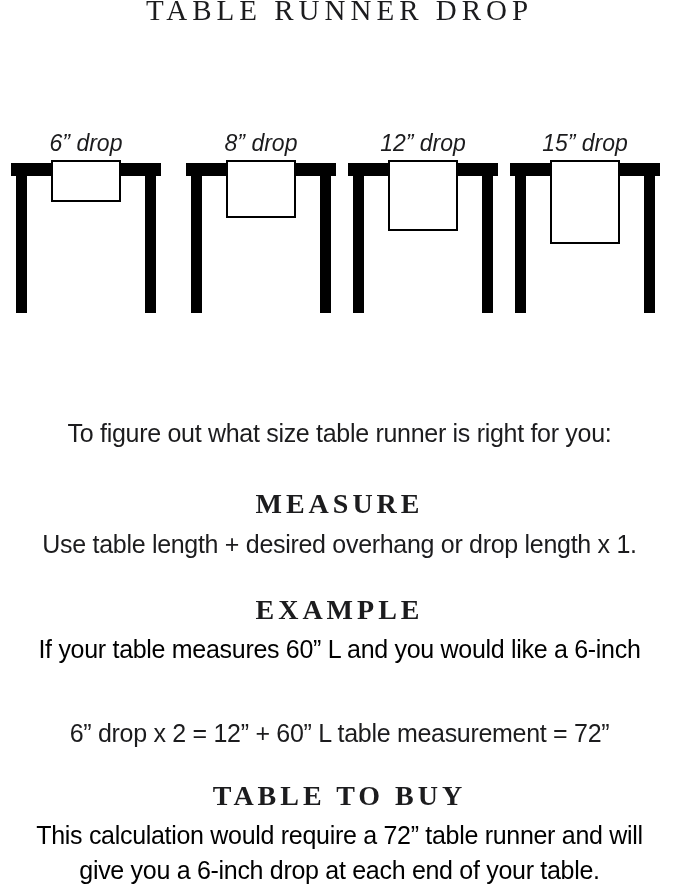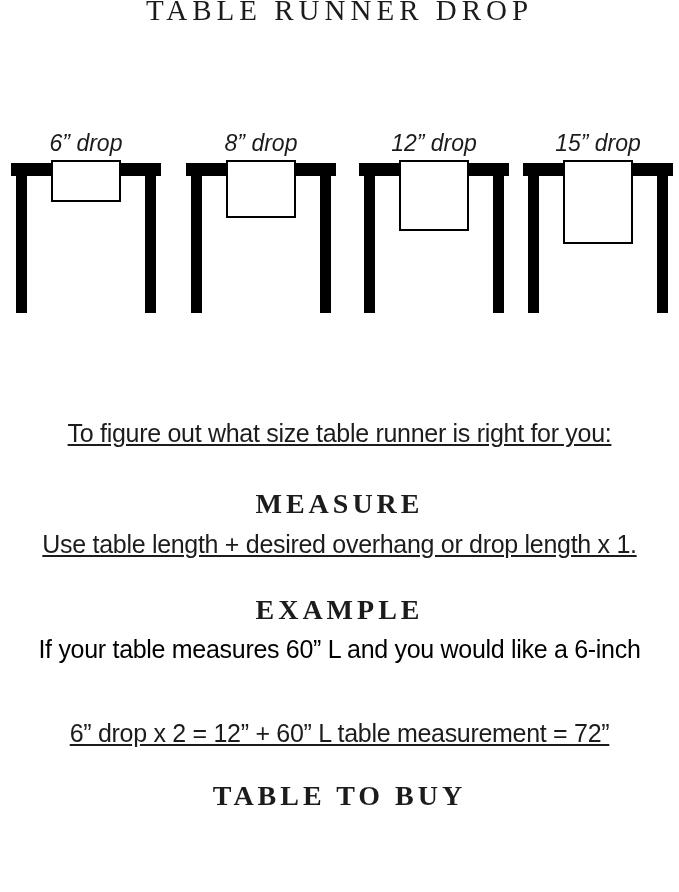--- a/index.html
+++ b/index.html
@@ -25,21 +25,20 @@
   #measure-heading{top:490px;}
   #example-heading{top:596px;}
   #wtb-heading{top:782px;}
   .body-line{
     position:absolute;left:0;right:0;
     text-align:center;
     font-size:25px;line-height:25px;
     letter-spacing:-0.3px;
     white-space:nowrap;
     color:#1c1c1e;
-    text-decoration:underline;
   }
   .body-pair{
     position:absolute;left:0;right:0;
     text-align:center;
     font-size:25px;line-height:35px;
     letter-spacing:-0.3px;
     white-space:nowrap;
     color:#000000;
   }
   #intro-text{top:421px;}
@@ -75,22 +74,22 @@
   }
   .leg-left{left:5px;}
   .leg-right{right:5px;}
   .runner{
     position:absolute;top:0;left:40px;width:70px;
     background:#fff;border:2px solid #000;
     box-sizing:border-box;z-index:2;
   }
   .fig-1{left:11px;}
   .fig-2{left:186px;}
-  .fig-3{left:359px;}
-  .fig-4{left:523px;}
+  .fig-3{left:348px;}
+  .fig-4{left:510px;}
 </style>
 </head>
 <body>
 
 <div id="canvas">
 
   <div id="title" class="serif-heading">TABLE RUNNER DROP</div>
 
   <div class="drop-label fig-1">6” drop</div>
   <div class="drop-label fig-2">8” drop</div>
@@ -127,14 +126,18 @@
   <div id="measure-heading" class="serif-heading section-heading">MEASURE</div>
   <div id="measure-body" class="body-line">Use table length + desired overhang or drop length x 1.</div>
 
   <div id="example-heading" class="serif-heading section-heading">EXAMPLE</div>
   <div id="example-lines" class="body-pair">
     <div>If your table measures 60” L and you would like a 6-inch</div>
   </div>
   <div id="example-formula" class="body-line">6” drop x 2 = 12” + 60” L table measurement = 72”</div>
 
   <div id="wtb-heading" class="serif-heading section-heading">TABLE TO BUY</div>
+  <div id="wtb-lines" class="body-pair">
+    <div>This calculation would require a 72” table runner and will</div>
+    <div>give you a 6-inch drop at each end of your table.</div>
+  </div>
 
 </div>
 
 </body></html>

